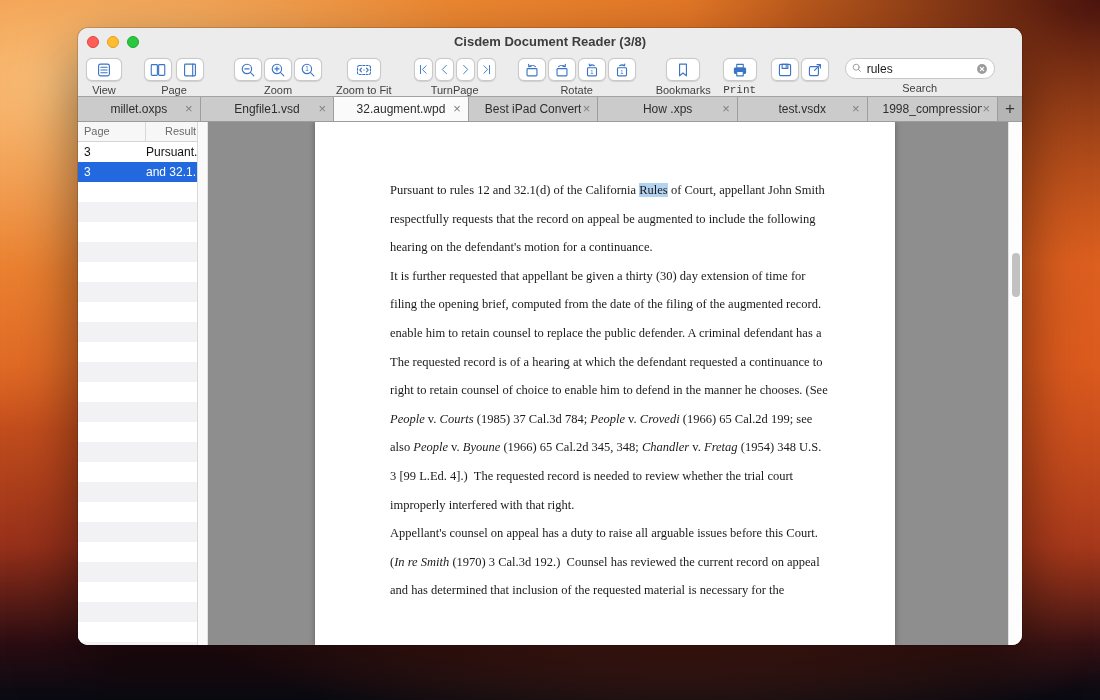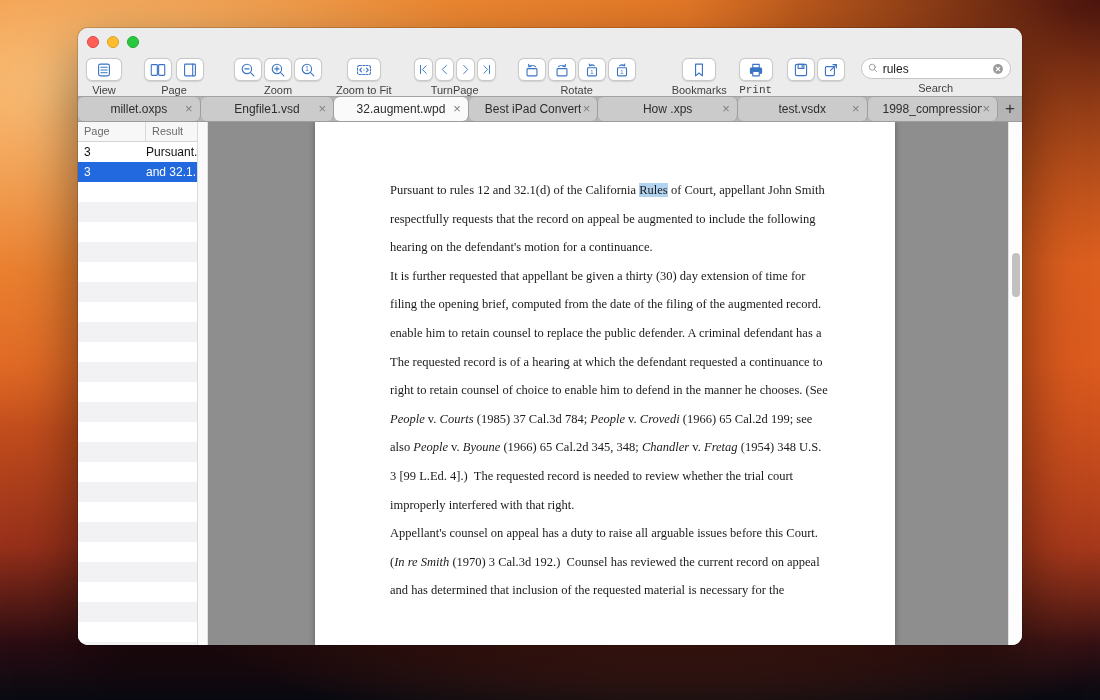--- a/index.html
+++ b/index.html
@@ -41,55 +41,55 @@
   [data-name="toolbar-group-view"]      { margin-left:8px; }
   [data-name="toolbar-group-view"] .tb-btn { min-width:36px; }
   [data-name="toolbar-group-page"]      { margin-left:22px; }
   [data-name="toolbar-group-page"] .tb-buttons { gap:4px; }
   [data-name="toolbar-group-zoom"]      { margin-left:30px; }
   [data-name="toolbar-group-zoom-to-fit"]{ margin-left:14px; }
   [data-name="toolbar-group-zoom-to-fit"] .tb-btn { min-width:34px; }
   [data-name="toolbar-group-turnpage"]  { margin-left:22px; }
   [data-name="toolbar-group-turnpage"] .tb-btn { min-width:19px; }
   [data-name="toolbar-group-rotate"]    { margin-left:22px; }
-  [data-name="toolbar-group-bookmarks"] { margin-left:36px; }
+  [data-name="toolbar-group-bookmarks"] { margin-left:20px; }
   [data-name="toolbar-group-bookmarks"] .tb-btn { min-width:34px; }
   [data-name="toolbar-group-print"]     { margin-left:12px;font-family:Liberation Mono, monospace; }
   [data-name="toolbar-group-print"] .tb-btn { min-width:34px; }
   [data-name="toolbar-group-export"]    { margin-left:14px;gap:36px; }
   [data-name="toolbar-group-search"]    { margin-left:16px; }
   .search-field { width:150px; height:21px; background:#fff; border:1px solid #c6c6c6;
     border-radius:11px; display:flex; align-items:center; padding:0 5px; gap:3px; }
   .search-input { border:none; outline:none; flex:1; font-size:12px; color:#1c1c1c;
     font-family:"Liberation Sans",sans-serif; background:transparent; min-width:0; }
   
   .tabbar { flex:0 0 26px; height:26px; background:#b5b5b5; border-top:1px solid #a2a2a2;
     border-bottom:1px solid #9c9c9c; display:flex; }
   .tab { position:relative; height:100%; background:#cbcbcb; border-right:1px solid #9e9e9e;
-    display:flex; align-items:center; justify-content:center;border-radius:6px; }
+    display:flex; align-items:center; justify-content:center; }
   .tab.active { background:#fafafa; }
   .tab-label { font-size:12px; color:#2e2e2e; white-space:nowrap; overflow:hidden;
     text-overflow:clip; max-width:calc(100% - 30px); }
   .tab-close { position:absolute; right:7px; top:50%; transform:translateY(-50%);
     font-size:13px; line-height:12px; color:#7f7f7f; }
   #tabbar .tab:nth-child(1){width:123px} #tabbar .tab:nth-child(2){width:134px}
   #tabbar .tab:nth-child(3){width:135px} #tabbar .tab:nth-child(4){width:130px}
   #tabbar .tab:nth-child(5){width:140px} #tabbar .tab:nth-child(6){width:130px}
   #tabbar .tab:nth-child(7){width:131px}
   .tab-add { width:24px; display:flex; align-items:center; justify-content:center;
     font-size:17px; color:#333; }
   
   .content { flex:1; display:flex; min-height:0; }
   .sidebar { width:120px; background:#fff; display:flex; flex-direction:column;
     border-right:1px solid #d9d9d9; }
   .sb-header { height:20px; display:flex; border-bottom:1px solid #d4d4d4;
     background:#f7f7f7; }
   .sb-header .col { font-size:11px; color:#6b6b6b; padding:3px 0 0 6px; }
   .sb-header .col-page { width:68px; border-right:1px solid #d9d9d9; }
-  .sb-header .col-result { flex:1; }
+  .sb-header .col-result { flex:1;margin-left:13px; }
   .sb-row { height:20px; display:flex; align-items:center; font-size:12px; color:#111; }
   .sb-row .cell-page { width:68px; padding-left:6px; }
   .sb-row .cell-result { flex:1; text-align:right; padding-right:4px;
     white-space:nowrap; overflow:hidden; }
   .sb-row.selected { background:#2269df; color:#fff; }
   .sb-stripes { flex:1;
     background:repeating-linear-gradient(to bottom,#ffffff 0 20px,#f2f2f4 20px 40px); }
   .sidebar-gutter { width:10px; background:#fafafa; border-right:1px solid #e2e2e2; }
   .viewer { flex:1; background:#8e8e8e; position:relative; overflow:hidden; }
   .page { position:absolute; left:107px; top:0; width:580px; height:100%;
@@ -107,20 +107,21 @@
 <body>
 
 <div class="window" data-name="app-window">
 
   <div class="titlebar" data-name="titlebar">
     <div class="traffic" data-name="traffic-lights">
       <span class="tl red" data-name="close-window-button"></span>
       <span class="tl yellow" data-name="minimize-window-button"></span>
       <span class="tl green" data-name="zoom-window-button"></span>
     </div>
+    <div class="win-title" data-name="window-title">Cisdem Document Reader (3/8)</div>
   </div>
 
   <div class="toolbar" id="toolbar" data-name="toolbar">
       <div class="tb-group" data-name="toolbar-group-view">
         <div class="tb-buttons" data-name="view-buttons">
           <div class="tb-btn" data-name="view-list-button">
             <span data-name="view-list-icon" style="display: flex;">
               <svg width="18" height="18" viewBox="0 0 20 20" fill="none" stroke="#3a74c4" stroke-width="1.25" stroke-linecap="round" stroke-linejoin="round">
                 <rect x="4" y="3.5" width="12" height="13" rx="2"></rect>
                 <line x1="6.5" y1="7" x2="13.5" y2="7"></line>

